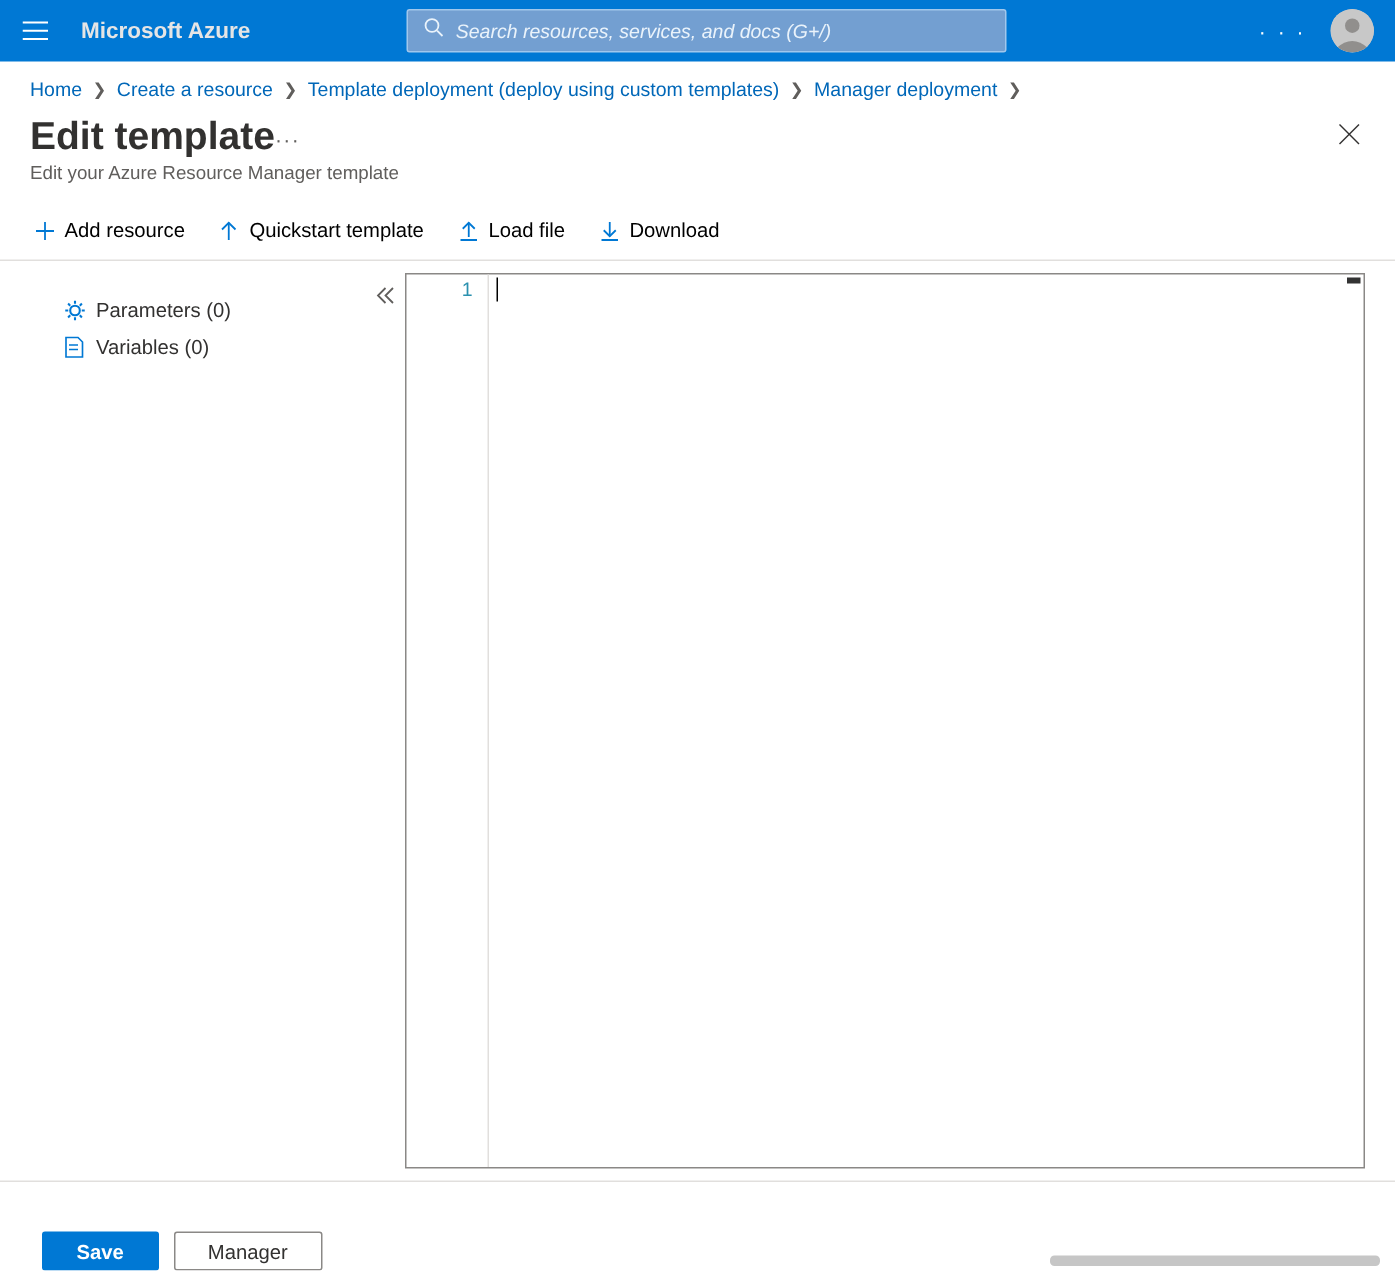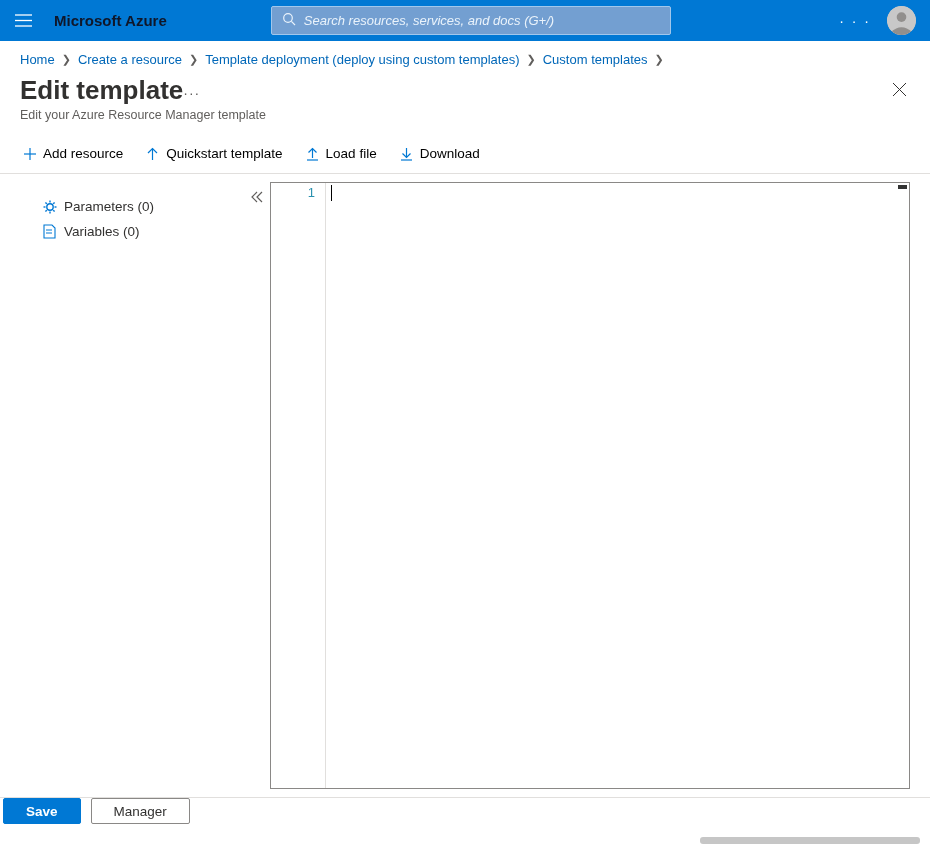--- a/index.html
+++ b/index.html
@@ -1,20 +1,20 @@
 <!DOCTYPE html>
 <html><head>
   <meta charset="utf-8">
   <style>
     * { margin:0; padding:0; box-sizing:border-box; font-family:"Segoe UI", -apple-system, Arial, sans-serif; }
     body { width:930px; height:847px; background:#fff; color:#323130; display:flex; flex-direction:column; overflow:hidden; position:relative;}
     
     .topbar { height:41px; background:#0078d4; display:flex; align-items:center; padding:0 14px; gap:12px; }
     .hamburger { width:18px; height:18px; color:#fff; display:flex; align-items:center; justify-content:center; cursor:pointer;}
-    .brand { color:#0f172a; font-weight:600; font-size:15px; margin-left:10px; }
+    .brand { color:#e5e5e5; font-weight:600; font-size:15px; margin-left:10px; }
     .spacer { flex:0 0 80px;}
     .search { flex:0 0 400px; height:29px; background:#739fd1; border:1px solid #a1c7ec; border-radius:2px; display:flex; align-items:center; padding:0 10px; gap:8px; }
     .search input { flex:1; border:none; background:transparent; color:#0f172a; font-size:13px; outline:none;}
     .search input::placeholder { color:#eaf3fb; font-style:italic;}
     .search-icon { color:#eaf3fb; }
     .tb-right { margin-left:auto; display:flex; align-items:center; gap:16px;}
     .ellipsis-h { color:#fff; letter-spacing:2px; font-size:14px;}
     .avatar { width:29px; height:29px; border-radius:50%; background:#c8c8c8; display:flex; align-items:center; justify-content:center; overflow:hidden;}
     .avatar svg{width:29px;height:29px;}
     
@@ -36,21 +36,21 @@
     .treepane { width:250px; padding:12px 4px 4px 22px; font-size:13.5px; position:relative;}
     .collapse-chev { position:absolute; right:6px; top:8px; color:#605e5c; cursor:pointer;}
     .tree-item { display:flex; align-items:center; gap:7px; height:25px; cursor:pointer;}
     .tree-item .ti-icon{width:15px;height:15px;display:flex;align-items:center;justify-content:center;}
     .editor { flex:1; border:1px solid #8a8886; display:flex; position:relative; background:#fff; min-height:580px;}
     .gutter { width:55px; border-right:1px solid #e1dfdd; padding:2px 10px; text-align:right; color:#2b91af; font-family:Consolas, monospace; font-size:13px;}
     .editor-body { flex:1; position:relative;}
     .cursor { position:absolute; left:5px; top:2px; width:1px; height:16px; background:#000;}
     .minimap { width:9px; height:4px; background:#333; position:absolute; right:2px; top:2px;}
     
-    .footer { height:50px; border-top:1px solid #e1dfdd; padding:0 3px; display:flex; align-items:flex-start; gap:10px;}
+    .footer { height:60px; border-top:1px solid #e1dfdd; padding:0 28px; display:flex; align-items:flex-end; gap:10px;}
     .btn { height:26px; padding:0 22px; font-size:13.5px; border-radius:2px; cursor:pointer; display:flex; align-items:center; justify-content:center;}
     .btn-primary { background:#0078d4; color:#fff; font-weight:600; border:1px solid #0078d4;}
     .btn-secondary { background:#fff; color:#323130; border:1px solid #8a8886;}
     .hscroll { position:absolute; bottom:3px; right:10px; width:220px; height:7px; background:#c6c6c6; border-radius:3px;}
   </style>
 </head>
 <body>
 
 <div class="topbar">
   <div class="hamburger">
@@ -85,21 +85,21 @@
   </div>
 </div>
 
 <div class="crumb">
   <a>Home</a>
   <span class="chev">❯</span>
   <a>Create a resource</a>
   <span class="chev">❯</span>
   <a>Template deployment (deploy using custom templates)</a>
   <span class="chev">❯</span>
-  <a>Custom templates</a>
+  <a>Manager deployment</a>
   <span class="chev">❯</span>
 </div>
 
 <div class="title-row">
   <div class="title">Edit template</div>
   <div class="title-ell">···</div>
   <div class="close-x">
     <svg width="15" height="15" viewBox="0 0 15 15">
         <line x1="1" y1="1" x2="14" y2="14" stroke="currentColor" stroke-width="1"></line>
         <line x1="14" y1="1" x2="1" y2="14" stroke="currentColor" stroke-width="1"></line>

